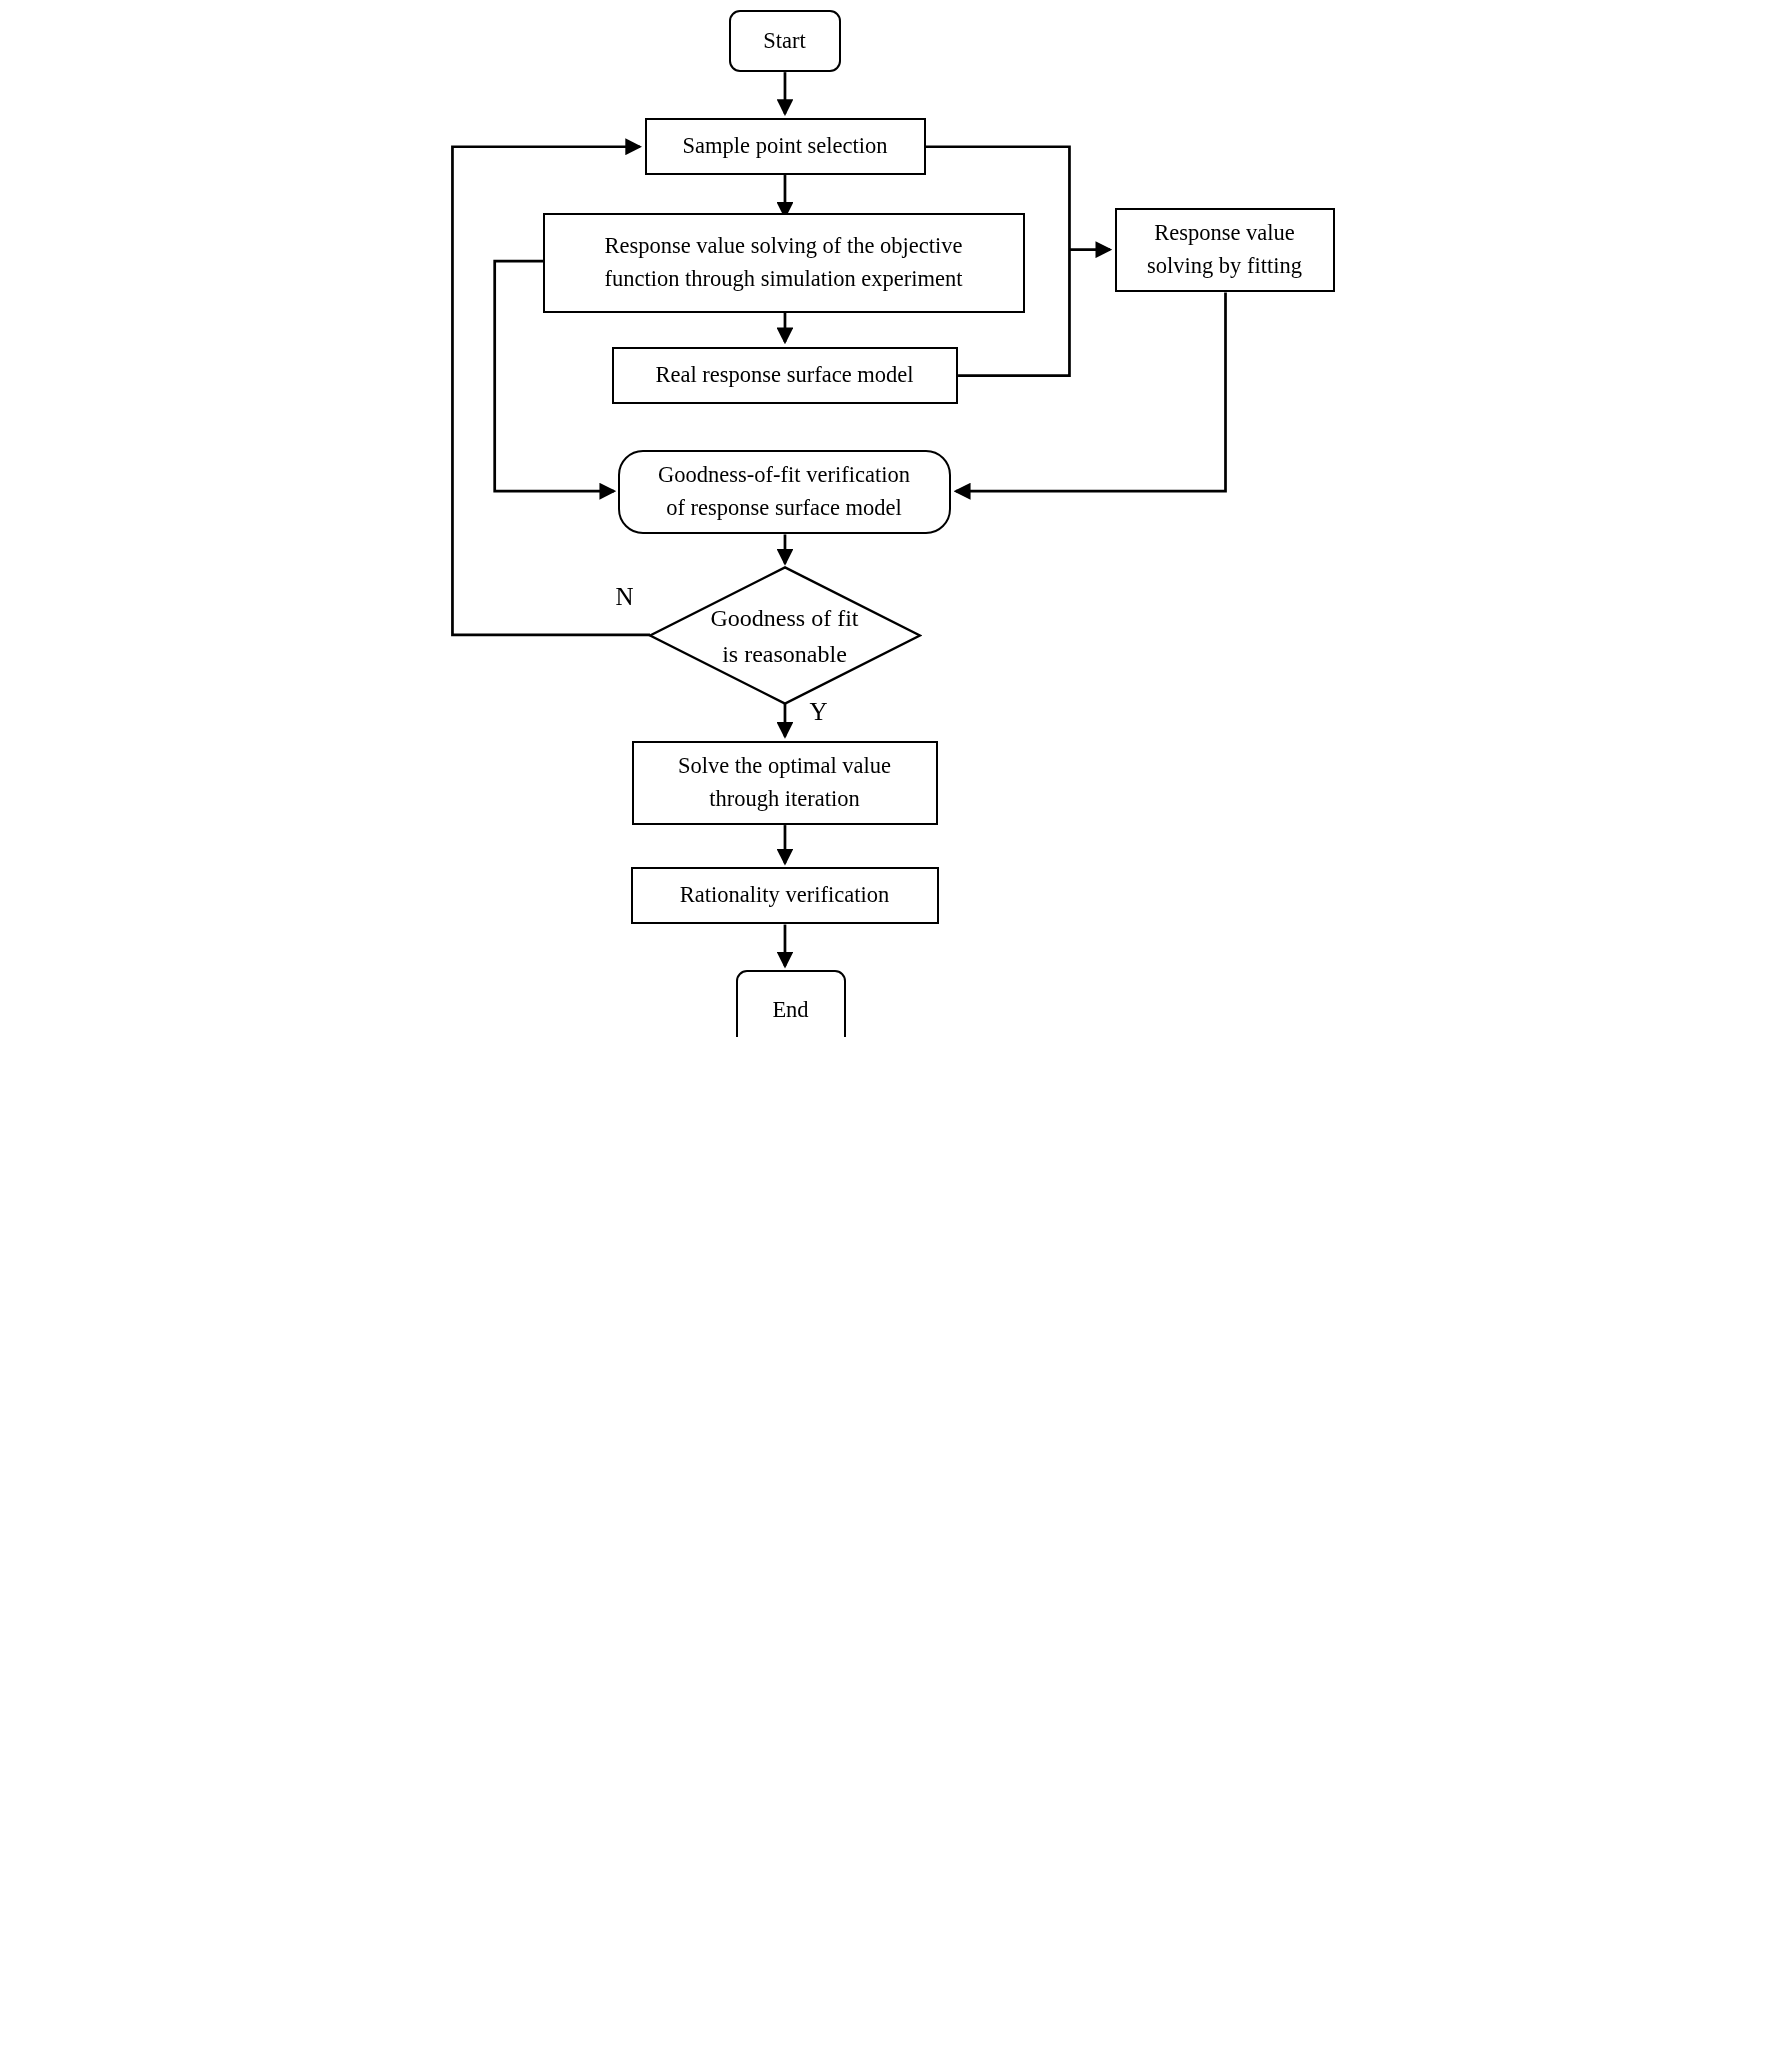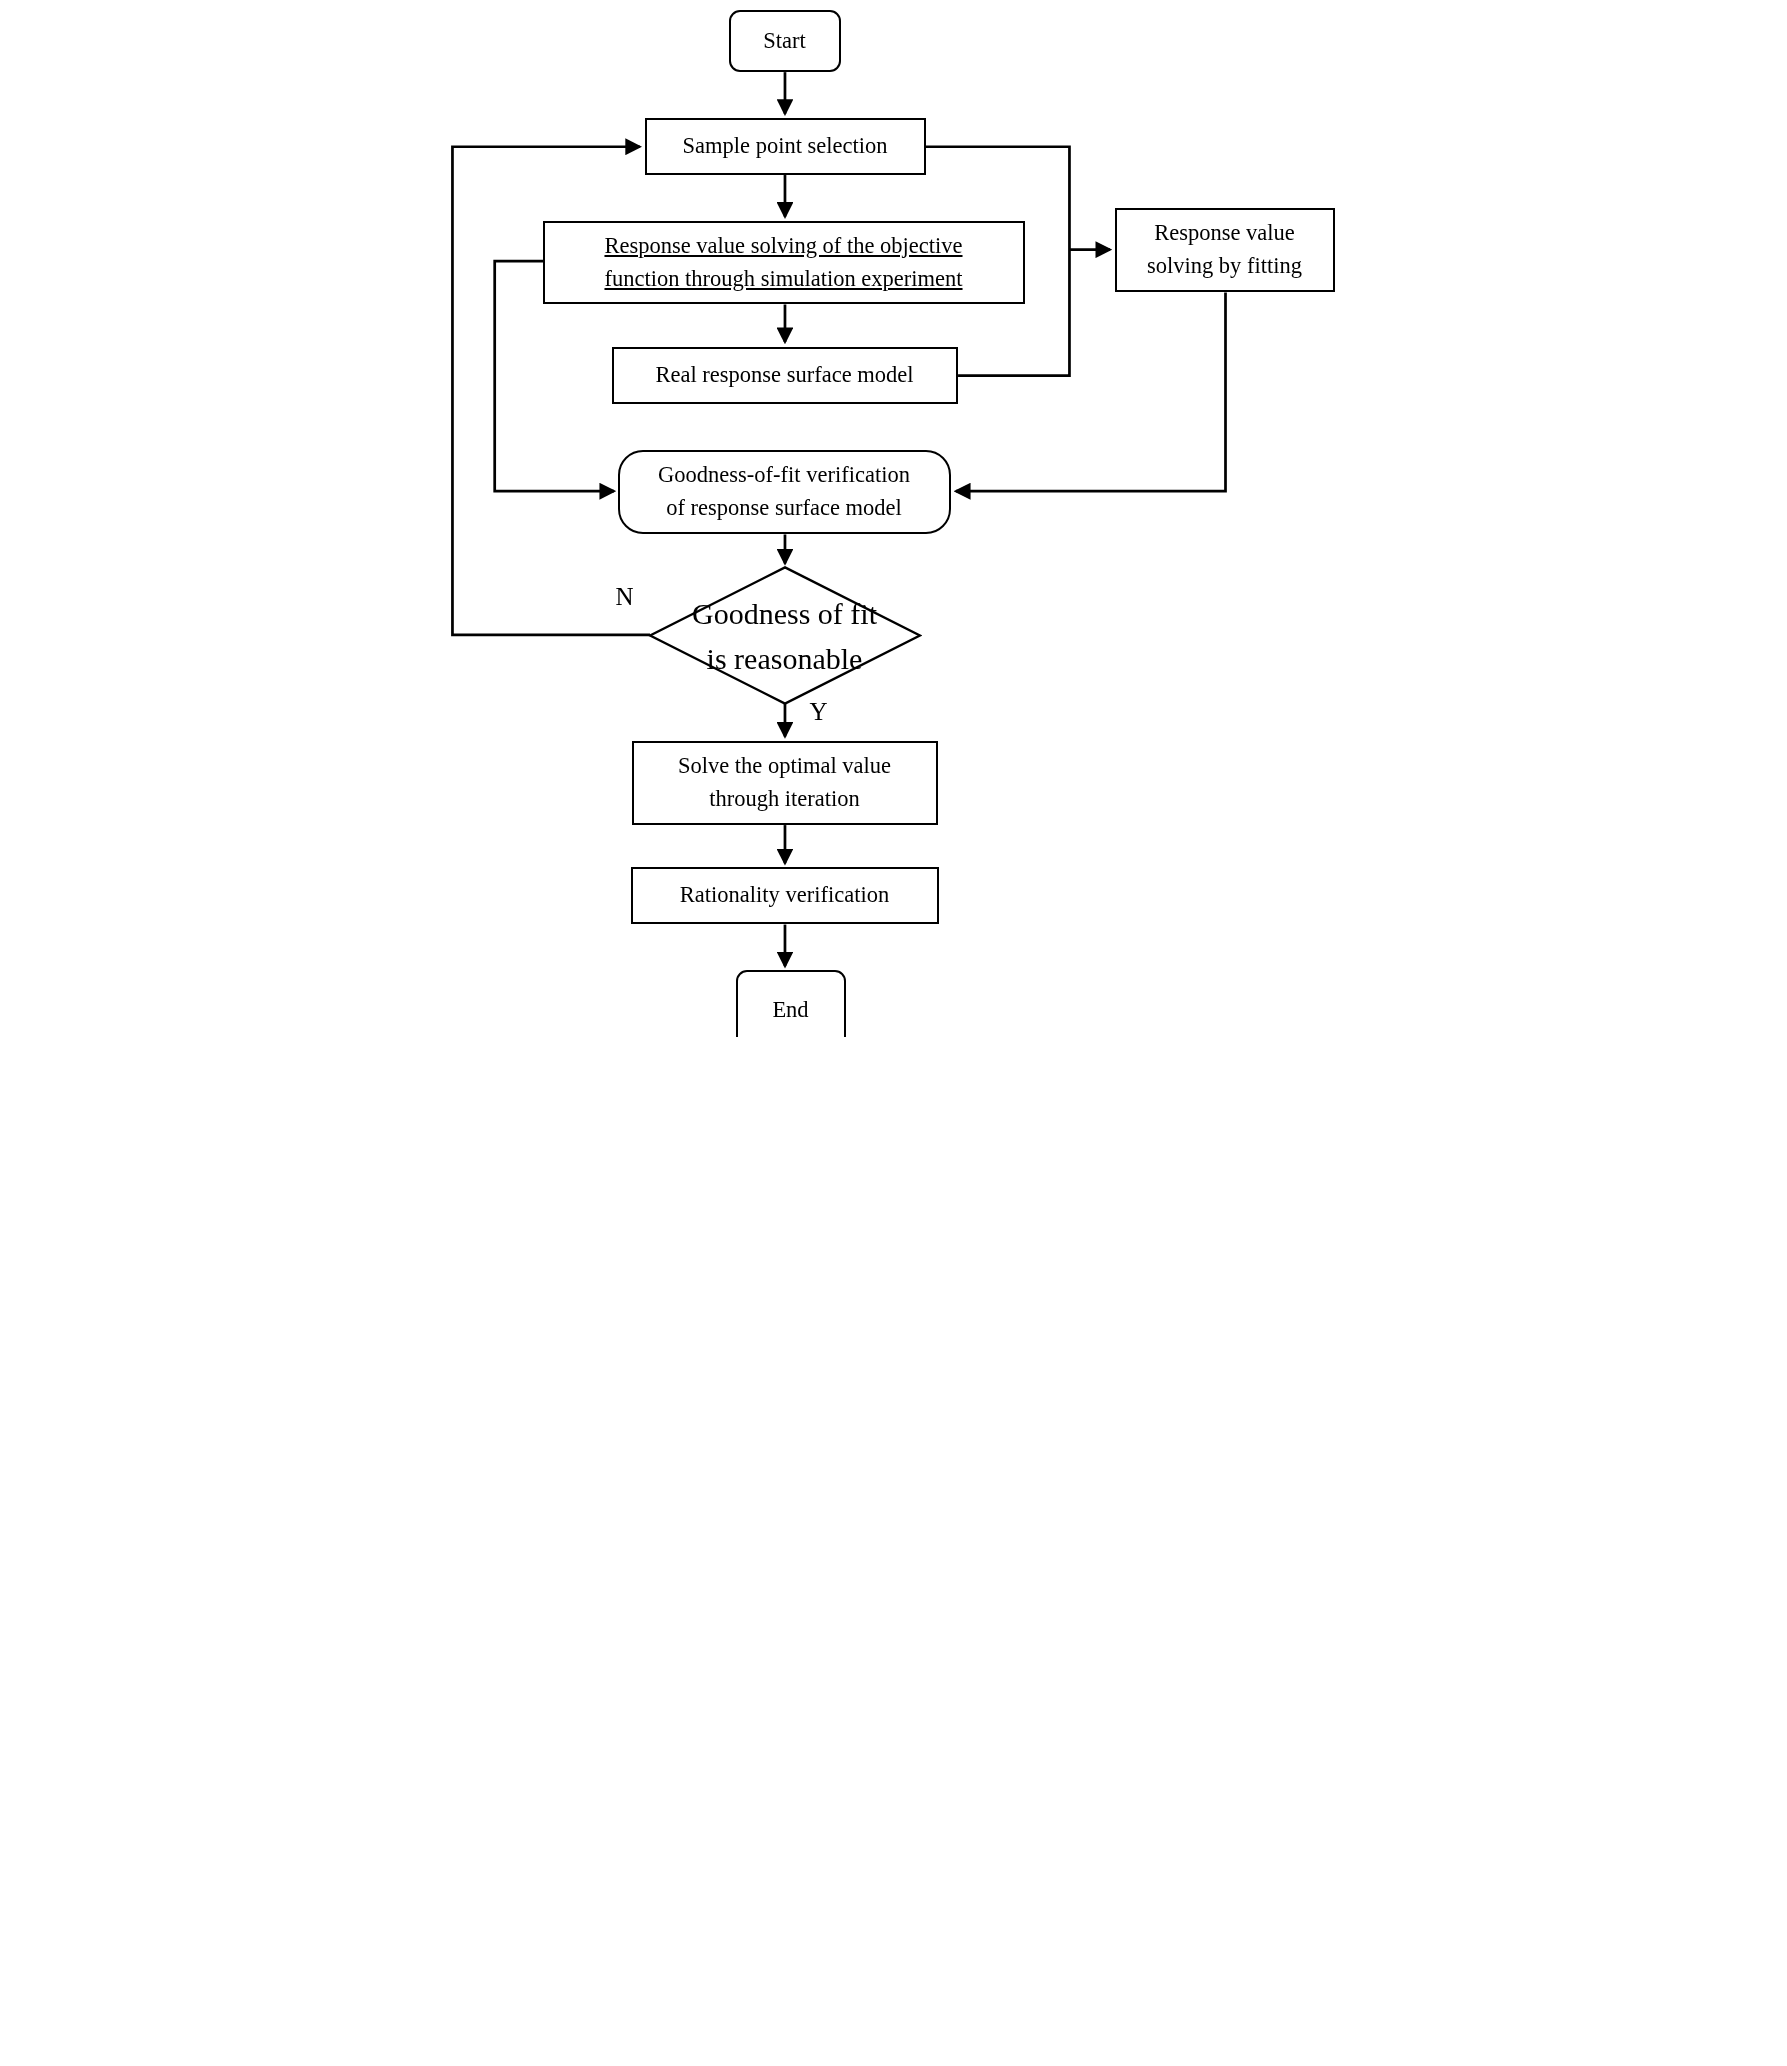--- a/index.html
+++ b/index.html
@@ -54,21 +54,21 @@
   .diamond-wrap svg{display:block;}
   .diamond-text{
     position:absolute;
     left:0;top:0;
     width:100%;height:100%;
     display:flex;
     flex-direction:column;
     align-items:center;
     justify-content:center;
     text-align:center;
-    font-size:30px;
+    font-size:24px;
     line-height:1.5;
     color:#000000;
     white-space:nowrap;
   }
   .branch-label{
     position:absolute;
     font-size:25px;
     color:#000000;
     z-index:3;
     white-space:nowrap;
@@ -112,21 +112,21 @@
   </svg>
 
   <div class="node terminator" style="left:282px; top:6.1px; width:112px; height:62px;">
     <span>Start</span>
   </div>
 
   <div class="node" style="left:198px; top:114px; width:281px; height:57px;">
     <span>Sample point selection</span>
   </div>
 
-  <div class="node" style="left:96px; top:217px; width:482px; height:83px;text-decoration:underline;">
+  <div class="node" style="left:96px; top:209px; width:482px; height:100px;">
     <span>Response value solving of the objective</span>
     <span>function through simulation experiment</span>
   </div>
 
   <div class="node" style="left:165px; top:343px; width:346px; height:57px;">
     <span>Real response surface model</span>
   </div>
 
   <div class="node" style="left:668px; top:204px; width:220px; height:84px;">
     <span>Response value</span>

